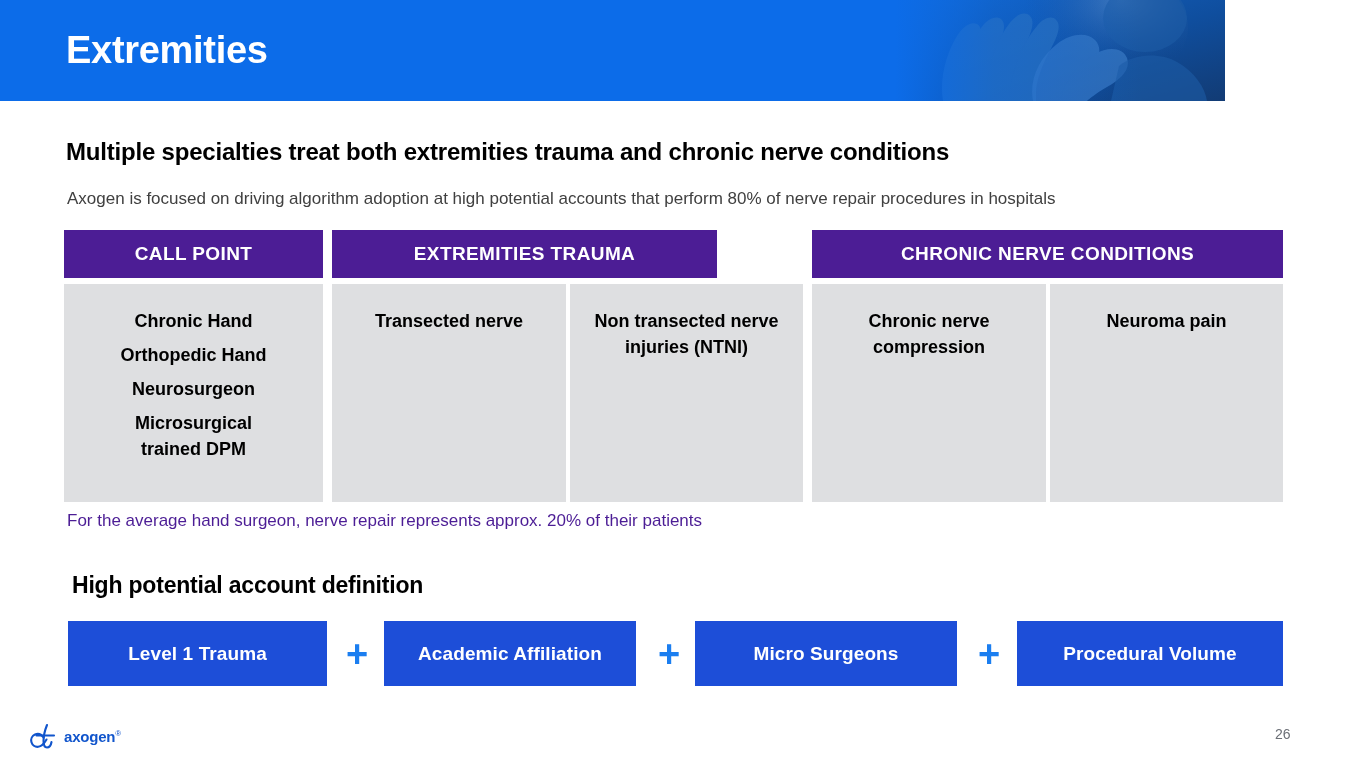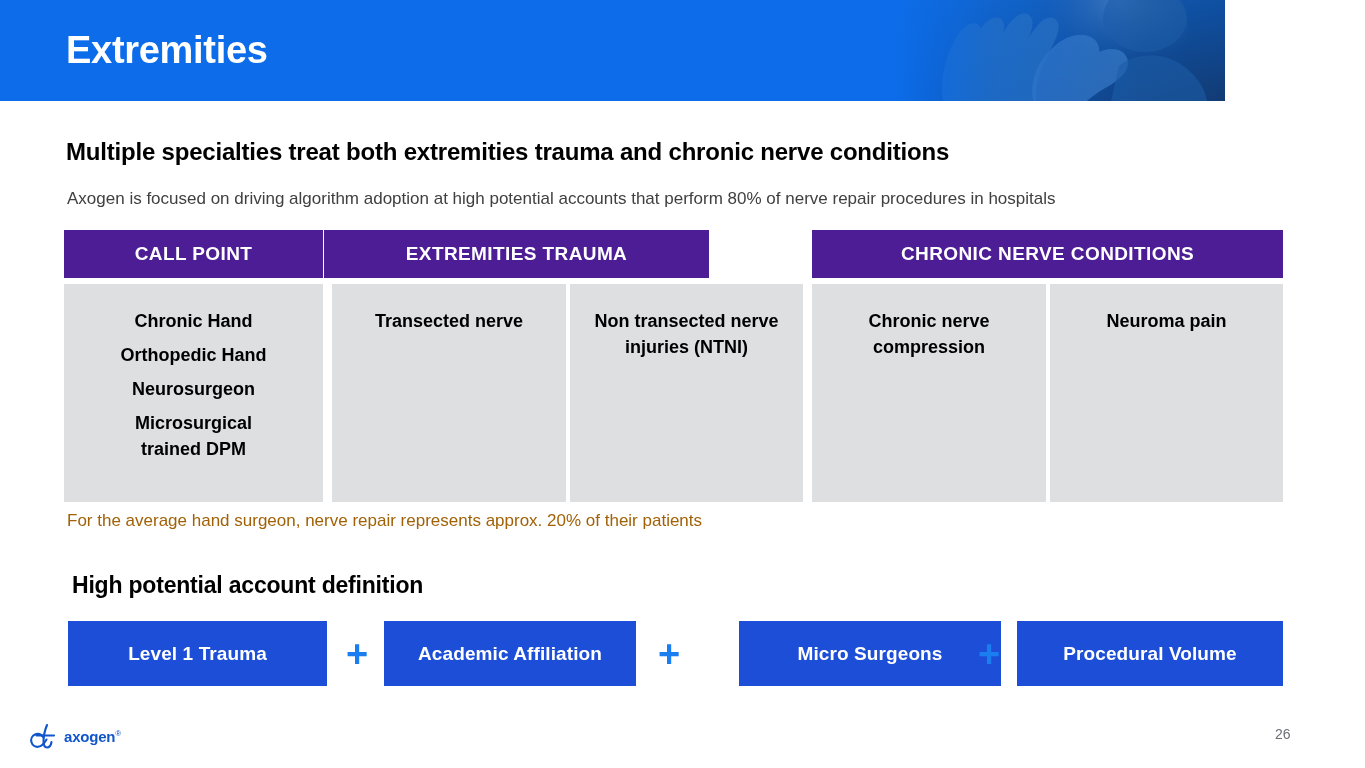--- a/index.html
+++ b/index.html
@@ -96,21 +96,21 @@
     color: #ffffff;
     font-size: 19px;
     font-weight: bold;
     letter-spacing: 0.4px;
     display: flex;
     align-items: center;
     justify-content: center;
     text-align: left;
   }
   .hdr-callpoint   { left: 0px;   width: 259px; }
-  .hdr-trauma      { left: 260px; width: 385px; }
+  .hdr-trauma      { left: 268px; width: 385px; }
   .hdr-chronic     { left: 748px; width: 471px; }
 
   .cell {
     position: absolute;
     top: 54px;
     height: 218px;
     background: #dedfe1;
     padding: 24px 12px 12px 12px;
     box-sizing: border-box;
     font-size: 18px;
@@ -128,21 +128,21 @@
   .cell .line { display: block; }
   .cell-callpoint .line { margin-bottom: 8px; }
   .cell-callpoint .line:last-child { margin-bottom: 0; }
   .cell-callpoint .line.tight { margin-bottom: 0; }
 
   .table-footnote {
     position: absolute;
     left: 67px;
     top: 511px;
     font-size: 17px;
-    color: #a16207;
+    color: #4c1d95;
     white-space: nowrap;
   }
 
   
   .section-title {
     position: absolute;
     left: 72px;
     top: 572px;
     font-size: 23px;
     font-weight: bold;
@@ -166,21 +166,21 @@
     font-size: 19px;
     font-weight: bold;
     display: flex;
     align-items: center;
     justify-content: center;
     text-align: center;
     letter-spacing: 0.1px;
   }
   .crit-0 { left: 0px;   width: 259px; }
   .crit-1 { left: 316px; width: 252px; }
-  .crit-2 { left: 627px; width: 262px; margin-left: 44px; }
+  .crit-2 { left: 627px; width: 262px; }
   .crit-3 { left: 949px; width: 266px; }
 
   .plus-sign {
     position: absolute;
     top: 18px;
     width: 30px;
     height: 30px;
     color: #1b7ef0;
     font-size: 38px;
     font-weight: bold;

